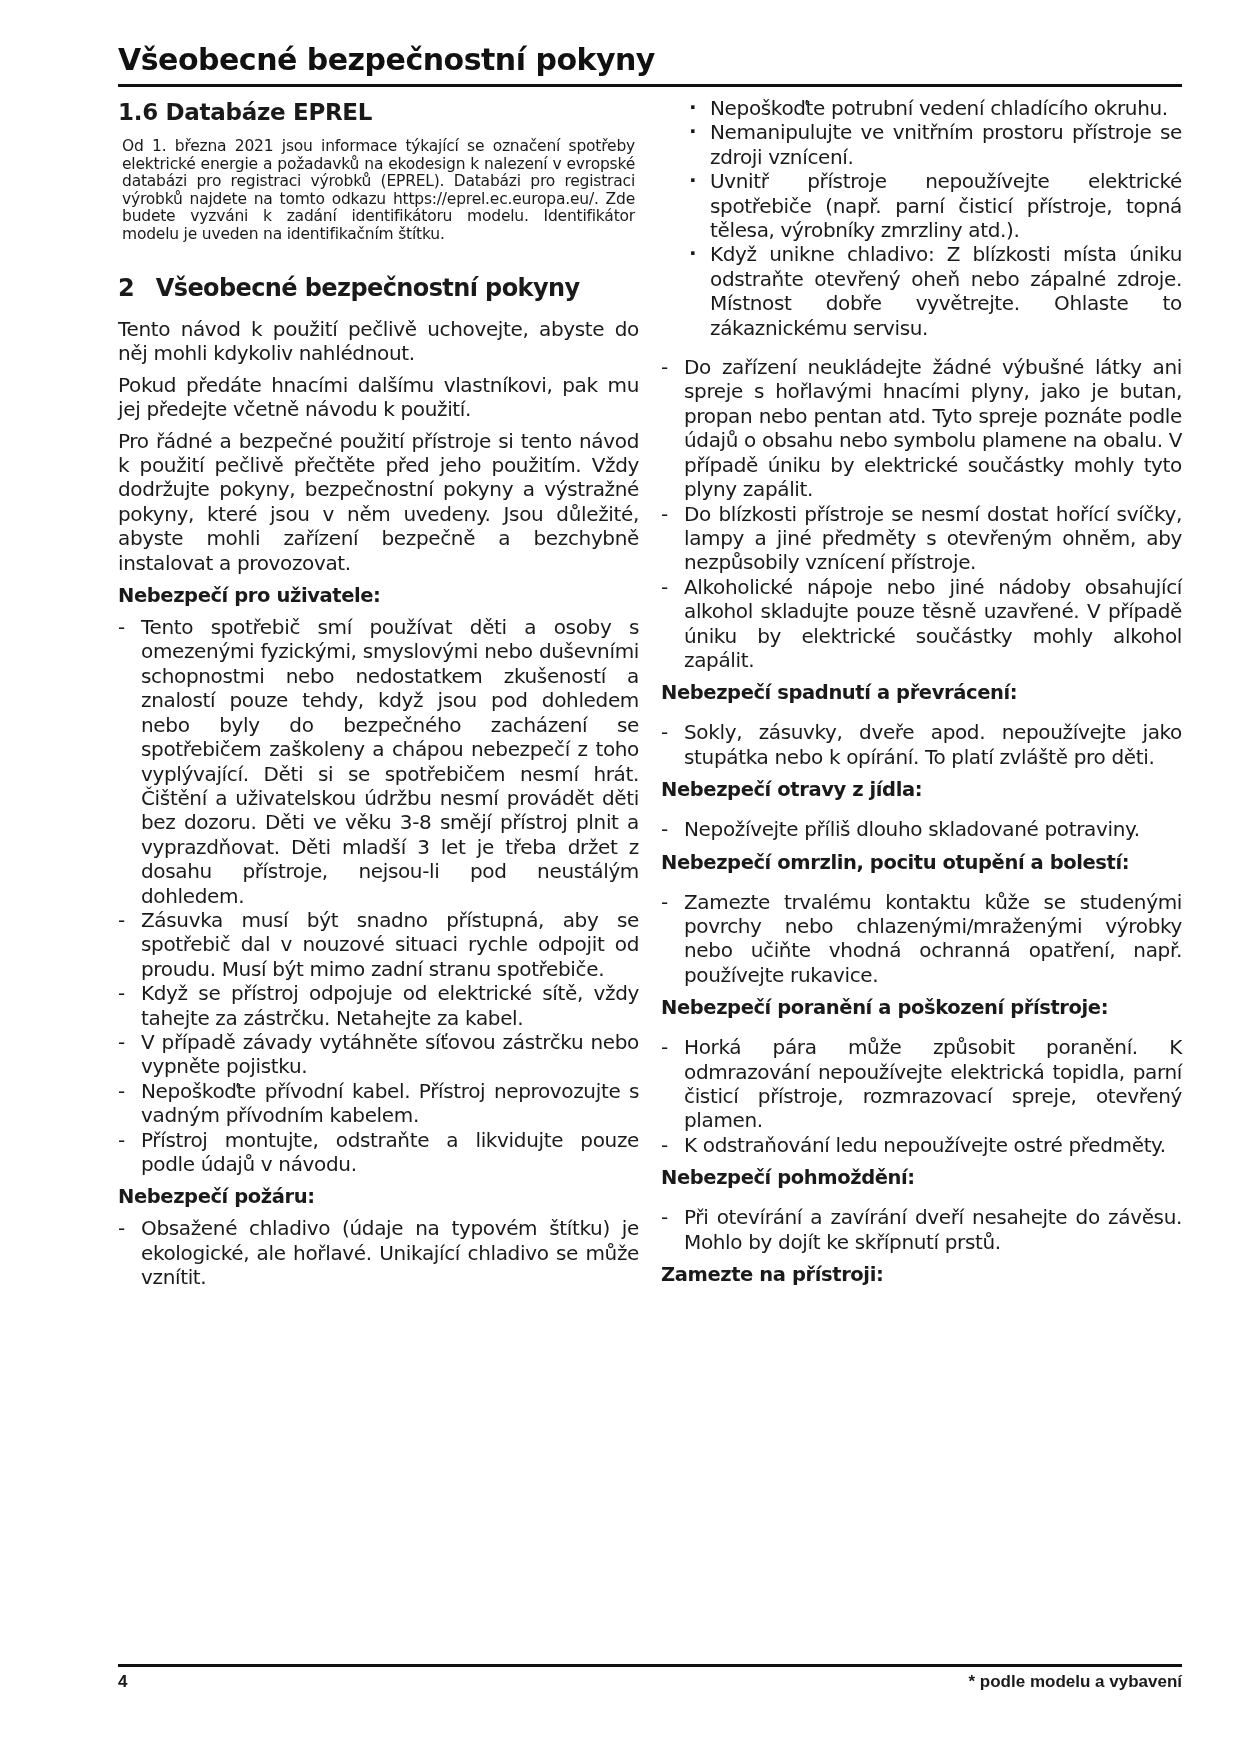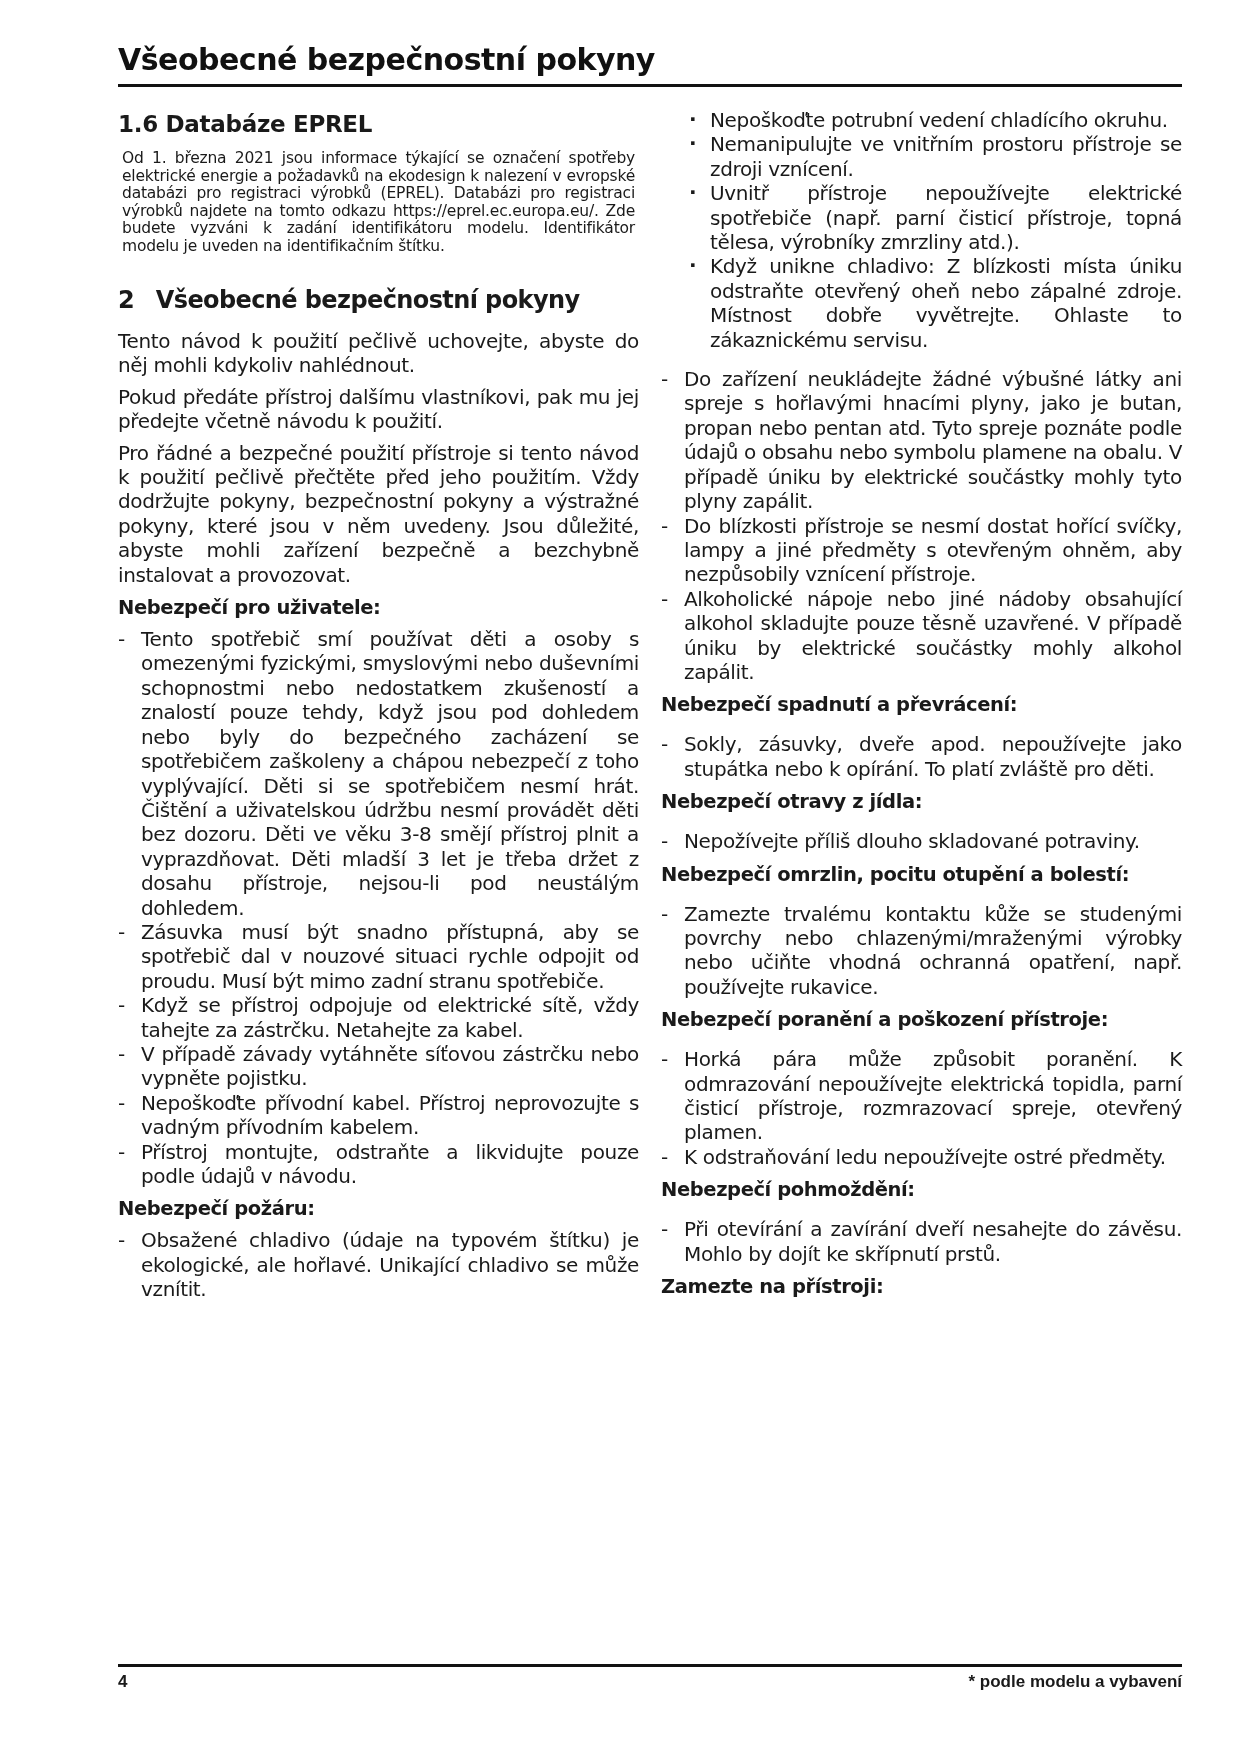--- a/index.html
+++ b/index.html
@@ -4,21 +4,21 @@
 <style>
   html, body { margin: 0; padding: 0; background: #ffffff; }
   body { width: 1240px; height: 1754px; position: relative; overflow: hidden; color: #1a1a1a;
          font-family: "DejaVu Sans", "Liberation Sans", sans-serif; }
   .page-header { position: absolute; left: 118px; top: 38px; width: 1064px; }
   .page-header h1 { margin: 0; font-size: 30px; font-weight: bold; letter-spacing: -0.5px; line-height: 44px; color: #111; }
   .rule { position: absolute; left: 118px; width: 1064px; height: 3px; background: #111; }
   .rule.top { top: 84px; }
   .rule.bottom { top: 1664px; }
 
-  .col { position: absolute; top: 108px; width: 521px; }
+  .col { position: absolute; top: 96px; width: 521px; }
   .col.left { left: 118px; }
   .col.right { left: 661px; }
 
   .h2 { font-size: 23px; font-weight: bold; margin: 0 0 10px 0; line-height: 32px; letter-spacing: -0.3px; }
   .h2 .num { display: inline-block; min-width: 34px; }
   .h1sec { font-size: 24px; font-weight: bold; margin: 26px 0 10px 0; line-height: 38px; letter-spacing: -0.6px; }
   .h1sec .num { display: inline-block; min-width: 30px; }
 
   .small { font-size: 15.5px; line-height: 17.5px; text-align: justify; margin: 4px; letter-spacing: -0.2px; }
   .body { font-size: 20px; line-height: 24.4px; text-align: justify; margin: 0 0 7px 0; letter-spacing: -0.35px; }
@@ -50,21 +50,21 @@
     <span class="num">1.6</span>
     <span>Databáze EPREL</span>
   </div>
   <p class="small">Od 1. března 2021 jsou informace týkající se označení spotřeby elektrické energie a požadavků na ekodesign k nalezení v evropské databázi pro registraci výrobků (EPREL). Databázi pro registraci výrobků najdete na tomto odkazu https://eprel.ec.europa.eu/. Zde budete vyzváni k zadání identifikátoru modelu. Identifikátor modelu je uveden na identifikačním štítku.</p>
 
   <div class="h1sec">
     <span class="num">2</span>
     <span>Všeobecné bezpečnostní pokyny</span>
   </div>
   <p class="body">Tento návod k použití pečlivě uchovejte, abyste do něj mohli kdykoliv nahlédnout.</p>
-  <p class="body">Pokud předáte přístroj dalšímu vlastníkovi, pak mu jej předejte včetně návodu k použití.</p>
+  <p class="body">Pokud předáte hnacími dalšímu vlastníkovi, pak mu jej předejte včetně návodu k použití.</p>
   <p class="body">Pro řádné a bezpečné použití přístroje si tento návod k použití pečlivě přečtěte před jeho použitím. Vždy dodržujte pokyny, bezpečnostní pokyny a výstražné pokyny, které jsou v něm uvedeny. Jsou důležité, abyste mohli zařízení bezpečně a bezchybně instalovat a provozovat.</p>
 
   <div class="subhead">Nebezpečí pro uživatele:</div>
   <ul class="dash">
     <li>Tento spotřebič smí používat děti a osoby s omezenými fyzickými, smyslovými nebo duševními schopnostmi nebo nedostatkem zkušeností a znalostí pouze tehdy, když jsou pod dohledem nebo byly do bezpečného zacházení se spotřebičem zaškoleny a chápou nebezpečí z toho vyplývající. Děti si se spotřebičem nesmí hrát. Čištění a uživatelskou údržbu nesmí provádět děti bez dozoru. Děti ve věku 3-8 smějí přístroj plnit a vyprazdňovat. Děti mladší 3 let je třeba držet z dosahu přístroje, nejsou-li pod neustálým dohledem.</li>
     <li>Zásuvka musí být snadno přístupná, aby se spotřebič dal v nouzové situaci rychle odpojit od proudu. Musí být mimo zadní stranu spotřebiče.</li>
     <li>Když se přístroj odpojuje od elektrické sítě, vždy tahejte za zástrčku. Netahejte za kabel.</li>
     <li>V případě závady vytáhněte síťovou zástrčku nebo vypněte pojistku.</li>
     <li>Nepoškoďte přívodní kabel. Přístroj neprovozujte s vadným přívodním kabelem.</li>
     <li>Přístroj montujte, odstraňte a likvidujte pouze podle údajů v návodu.</li>

